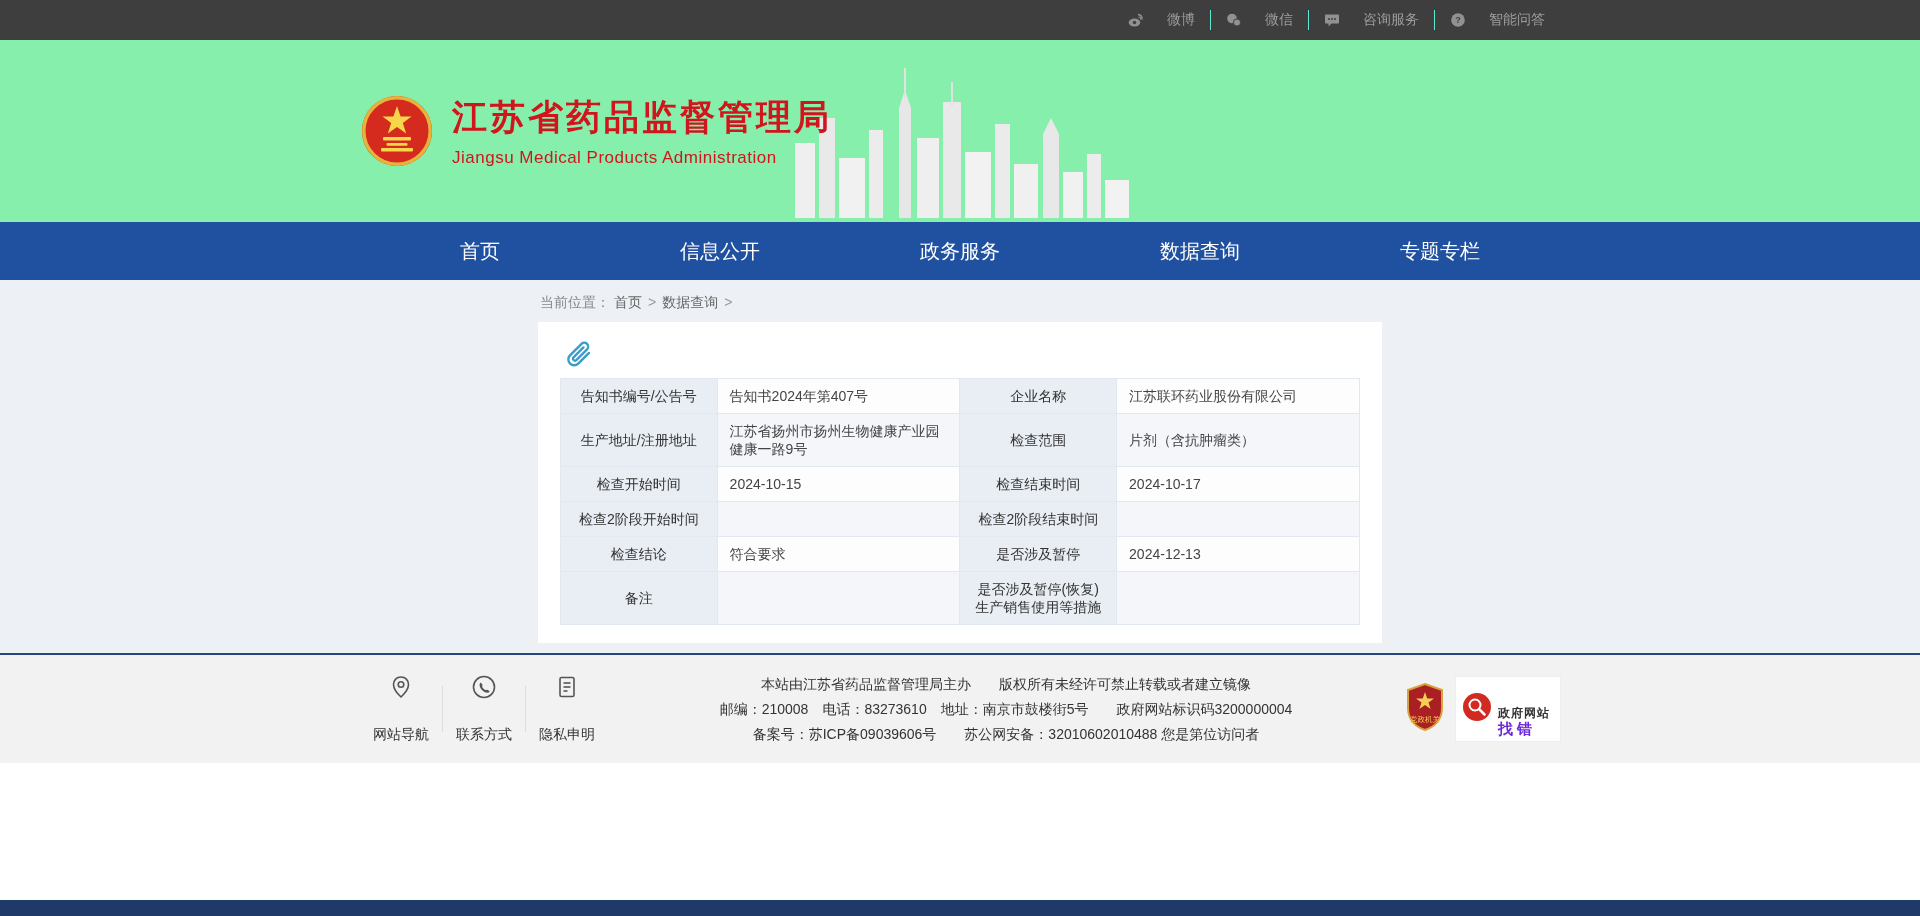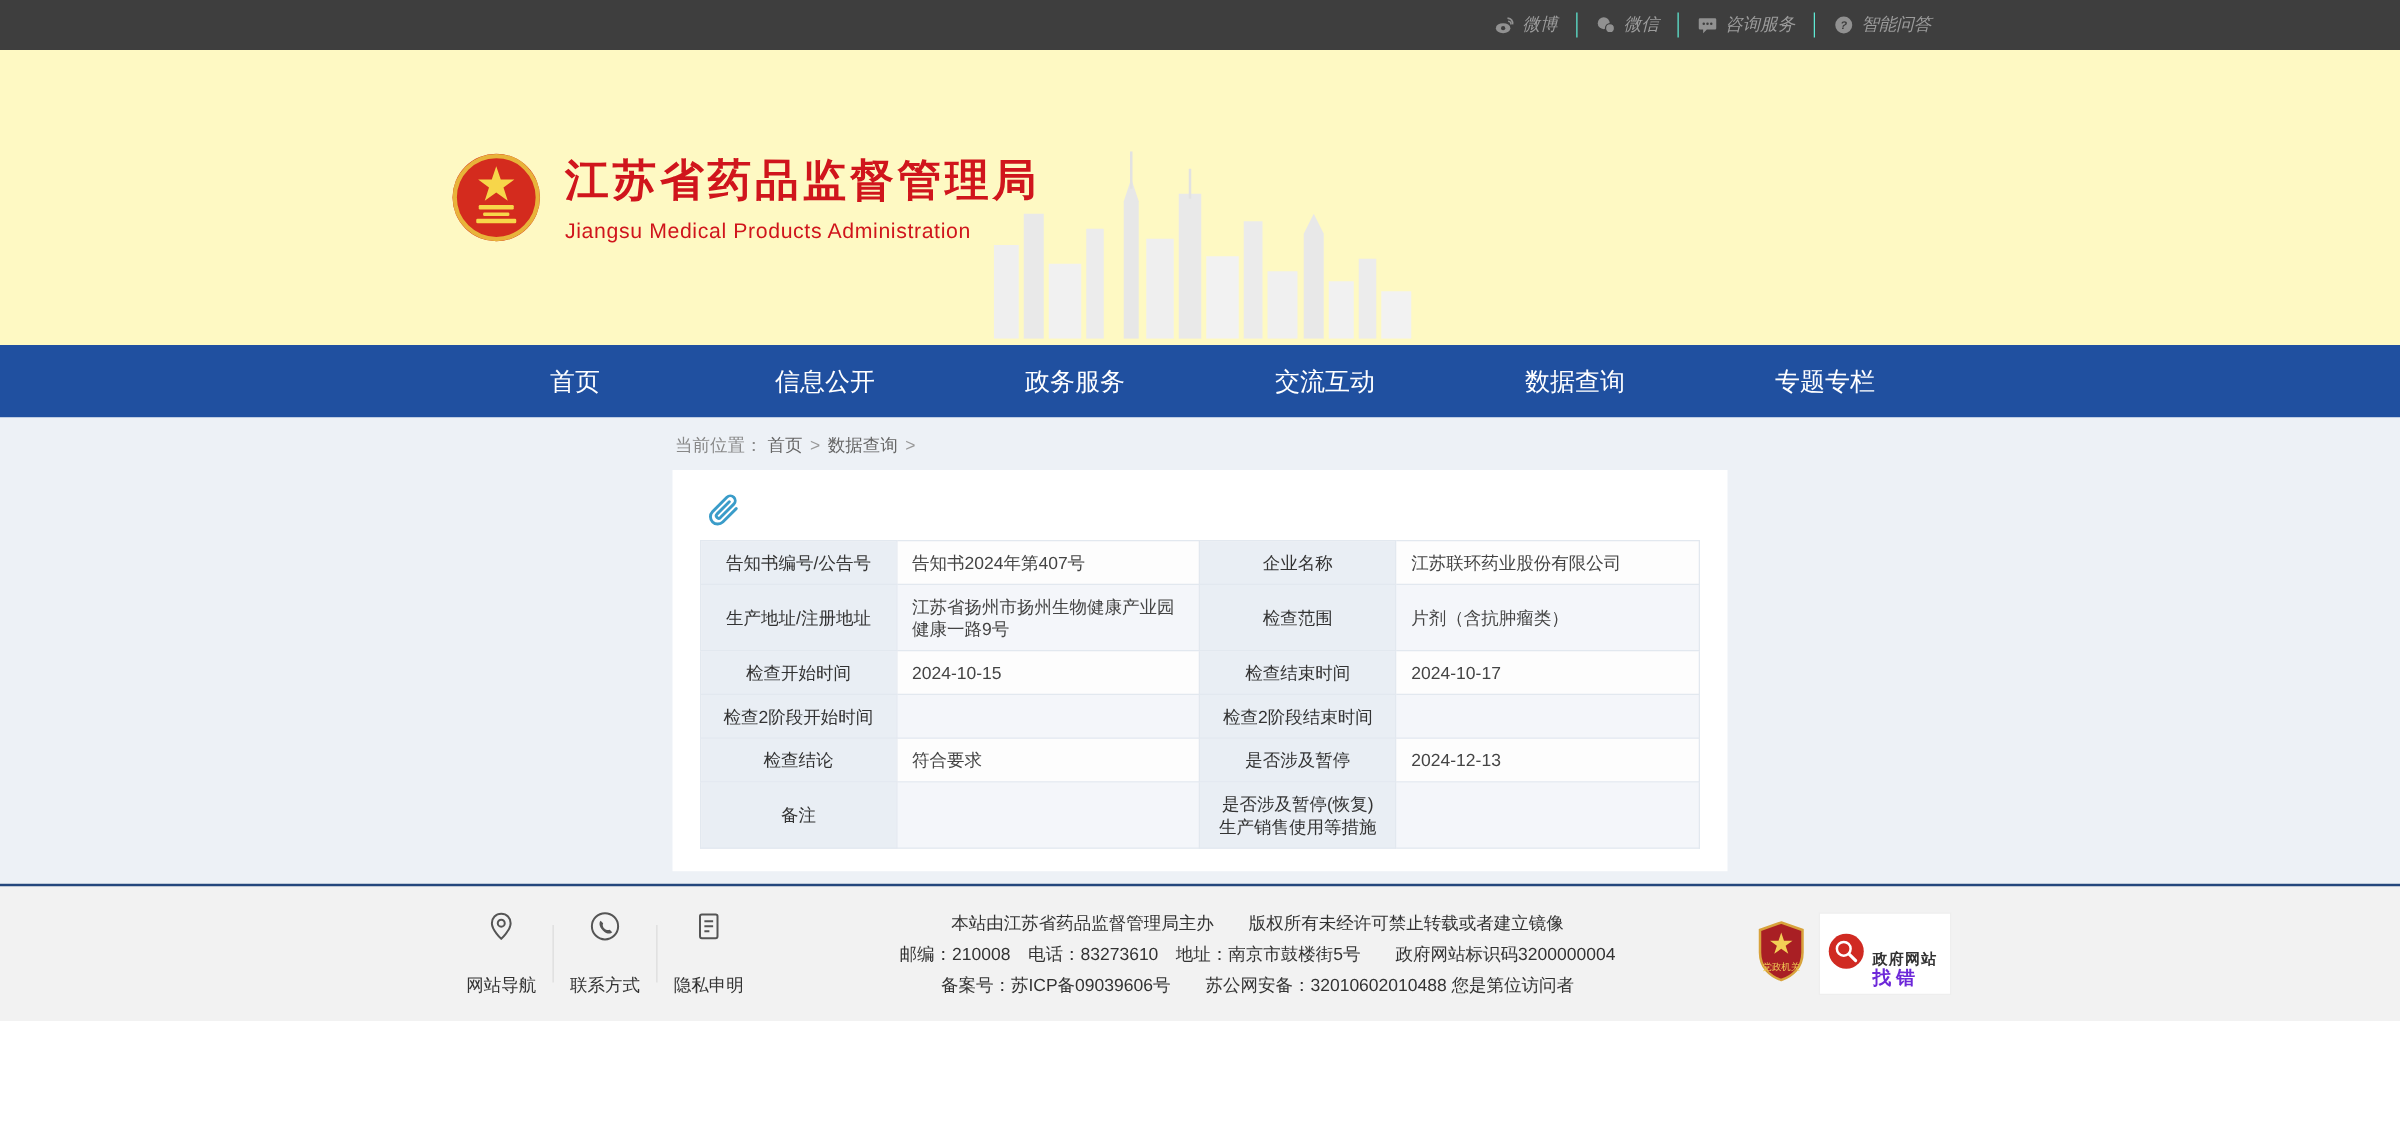--- a/index.html
+++ b/index.html
@@ -2,26 +2,26 @@
 <html><head>
 <meta charset="utf-8">
 <style>
   * { margin:0; padding:0; box-sizing:border-box; }
   body { font-family:"Liberation Sans","DejaVu Sans",sans-serif; background:#fff; }
   .page { width:1920px; height:916px; position:relative; background:#fff; overflow:hidden; }
 
   
   .topbar { height:40px; background:#3e3e3e; }
   .topbar-inner { width:1200px; margin:0 auto; height:100%; display:flex; justify-content:flex-end; align-items:center; }
-  .topbar-item { display:flex; align-items:center; gap:6px; color:#9c9c9c; font-size:14px; padding:0 15px; height:20px; cursor:pointer;font-style:italic; }
+  .topbar-item { display:flex; align-items:center; gap:23px; color:#9c9c9c; font-size:14px; padding:0 15px; height:20px; cursor:pointer; }
   .topbar-item + .topbar-item { border-left:1px solid #5eead4;text-align:right; }
   .topbar-item svg { display:block; }
 
   
-  .header { height:236px; background:#fef9c3; position:relative; overflow:hidden; }
+  .header { height:182px; background:#86efac; position:relative; overflow:hidden; }
   .header-inner { width:1200px; margin:0 auto; height:100%; display:flex; align-items:center; position:relative; z-index:2; }
   .emblem { width:74px; height:74px; margin-right:18px; flex:0 0 auto; }
   .site-title { font-size:35px; font-weight:bold; color:#d0151c; letter-spacing:3px; }
   .site-subtitle { font-size:17px; color:#d0151c; margin-top:7px; letter-spacing:0.5px; }
   .skyline { position:absolute; left:795px; bottom:0; z-index:1; }
 
   
   .nav { height:58px; background:#2050a0; }
   .nav-inner { width:1200px; margin:0 auto; height:100%; display:flex; }
   .nav-item { flex:1; display:flex; align-items:center; justify-content:center; color:#fff; font-size:20px; cursor:pointer; }
@@ -148,21 +148,20 @@
         <div class="site-subtitle">Jiangsu Medical Products Administration</div>
       </div>
     </div>
   </div>
 
   <div class="nav">
     <div class="nav-inner">
       <div class="nav-item">首页</div>
       <div class="nav-item">信息公开</div>
       <div class="nav-item">政务服务</div>
-      <div class="nav-item">交流互动</div>
       <div class="nav-item">数据查询</div>
       <div class="nav-item">专题专栏</div>
     </div>
   </div>
 
   <div class="main">
     <div class="main-inner">
       <div class="breadcrumb">
         <span>当前位置：</span><span class="bc-link">首页</span><span class="bc-sep">&gt;</span><span class="bc-link">数据查询</span><span class="bc-sep">&gt;</span>
       </div>

